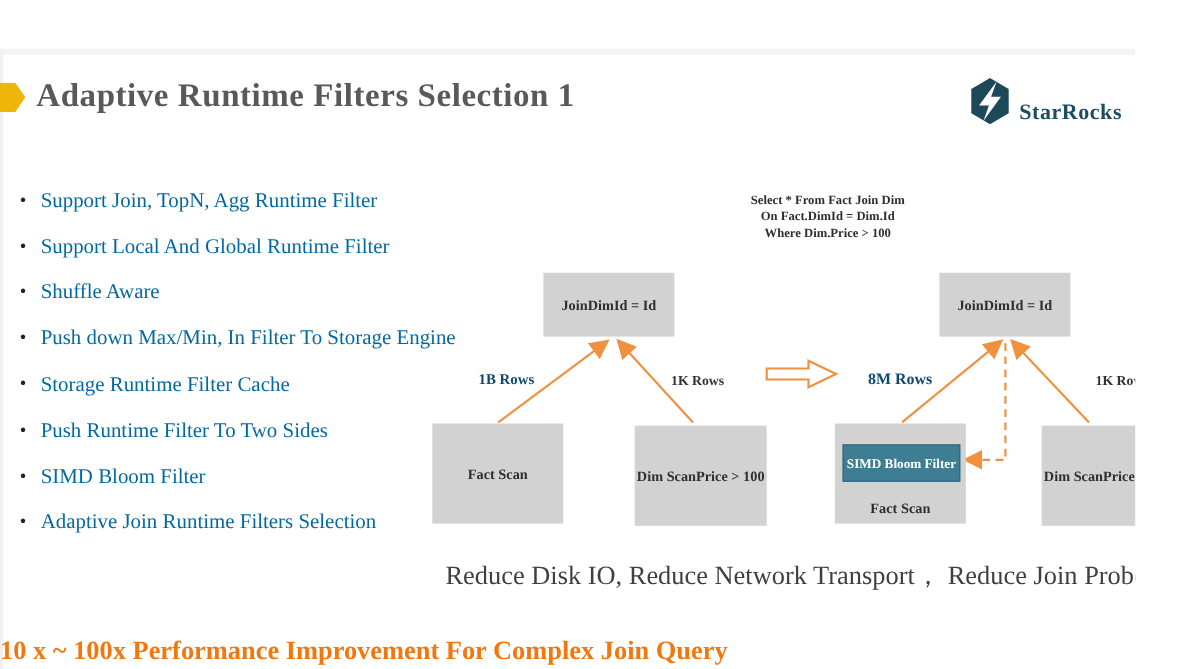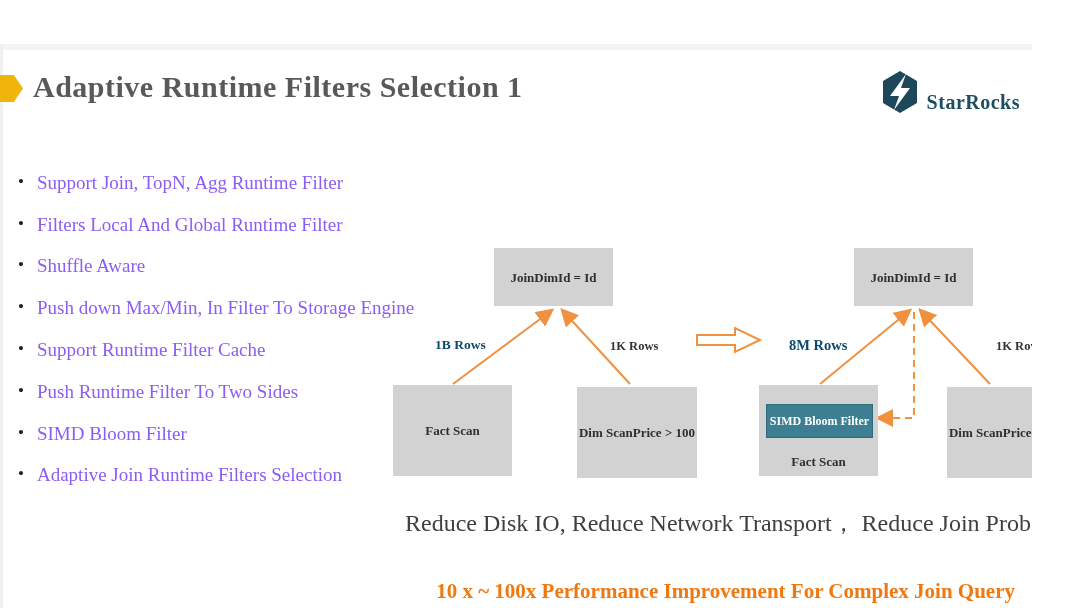--- a/index.html
+++ b/index.html
@@ -19,21 +19,21 @@
   .slide-title{
     position:absolute;left:33px;top:26px;margin:0;font-size:30px;font-weight:bold;
     color:#595959;letter-spacing:.5px;white-space:nowrap;
   }
   .logo{position:absolute;right:12px;top:26px;display:flex;align-items:flex-end;gap:6px;}
   .logo-text{font-size:20px;font-weight:bold;color:#1d4d60;letter-spacing:.5px;}
 
   
   .bullets{position:absolute;left:18px;top:118px;margin:0;padding:0;list-style:none;width:440px;}
   .bullets li{
-    height:41.8px;display:flex;align-items:center;font-size:19px;color:#8b5cf6;white-space:nowrap;
+    height:41.8px;display:flex;align-items:center;font-size:19px;color:#0369a1;white-space:nowrap;
   }
   .bullets li::before{content:"•";font-size:17px;color:#222;margin-right:13px;margin-top:-2px;}
 
   
   .sql{
     position:absolute;left:630px;top:131px;width:245px;text-align:center;
     font-size:11.5px;font-weight:bold;color:#2e2e2e;line-height:15px;
   }
   .node{
     position:absolute;background:#d2d2d2;color:#2f2f2f;font-weight:bold;font-size:13px;
@@ -52,22 +52,22 @@
   .edge-label.orange{color:#0c4a6e;}
   .edge-label.dark{color:#333333;}
   .arrows{position:absolute;left:0;top:0;width:1080px;height:608px;pointer-events:none;}
 
   
   .benefits{
     position:absolute;left:405px;top:463px;width:675px;text-align:center;
     font-size:24px;color:#3f3f3f;white-space:nowrap;
   }
   .highlight{
-    position:absolute;left:0;top:535px;width:1015px;text-align:right;
-    font-size:21px;font-weight:bold;color:#f0780f;white-space:nowrap;
+    position:absolute;left:0;top:535px;width:1015px;text-align:left;
+    font-size:24px;font-weight:bold;color:#f0780f;white-space:nowrap;
   }
 </style>
 </head>
 <body>
 
 <div class="slide">
   <div class="edge-top"></div>
   <div class="edge-left"></div>
 
   <div class="title-marker"></div>
@@ -76,29 +76,34 @@
   <div class="logo">
     <svg width="42" height="44" viewBox="0 0 40 44">
       <polygon points="20,1 37,11 37,33 20,43 3,33 3,11" fill="#1c4859"></polygon>
       <polygon points="26,4 10,26 19,26 14,40 30,18 21,18" fill="#ffffff"></polygon>
     </svg>
     <span class="logo-text">StarRocks</span>
   </div>
 
   <ul class="bullets">
     <li>Support Join, TopN, Agg Runtime Filter</li>
-    <li>Filters Local And Global Runtime Filter</li>
+    <li>Support Local And Global Runtime Filter</li>
     <li>Shuffle Aware</li>
     <li>Push down Max/Min, In Filter To Storage Engine</li>
-    <li>Support Runtime Filter Cache</li>
+    <li>Storage Runtime Filter Cache</li>
     <li>Push Runtime Filter To Two Sides</li>
     <li>SIMD Bloom Filter</li>
     <li>Adaptive Join Runtime Filters Selection</li>
   </ul>
 
+  <div class="sql">
+    <div>Select * From Fact Join Dim</div>
+    <div>On Fact.DimId = Dim.Id</div>
+    <div>Where Dim.Price &gt; 100</div>
+  </div>
 
   <svg class="arrows" viewBox="0 0 1080 608">
     <defs>
       <marker id="ah" markerWidth="9" markerHeight="9" refX="7" refY="4.5" orient="auto">
         <path d="M0,0 L9,4.5 L0,9 z" fill="#f09140"></path>
       </marker>
     </defs>
 
     <line x1="453" y1="340" x2="551" y2="267" stroke="#f09140" stroke-width="2" marker-end="url(#ah)"></line>
     <line x1="630" y1="340" x2="563" y2="267" stroke="#f09140" stroke-width="2" marker-end="url(#ah)"></line>

